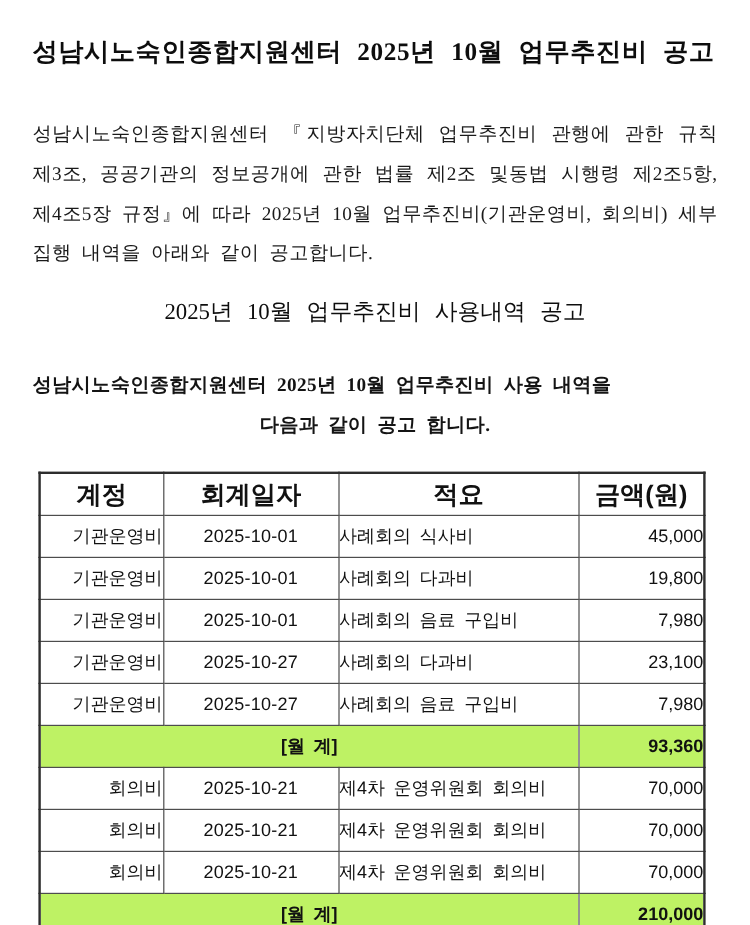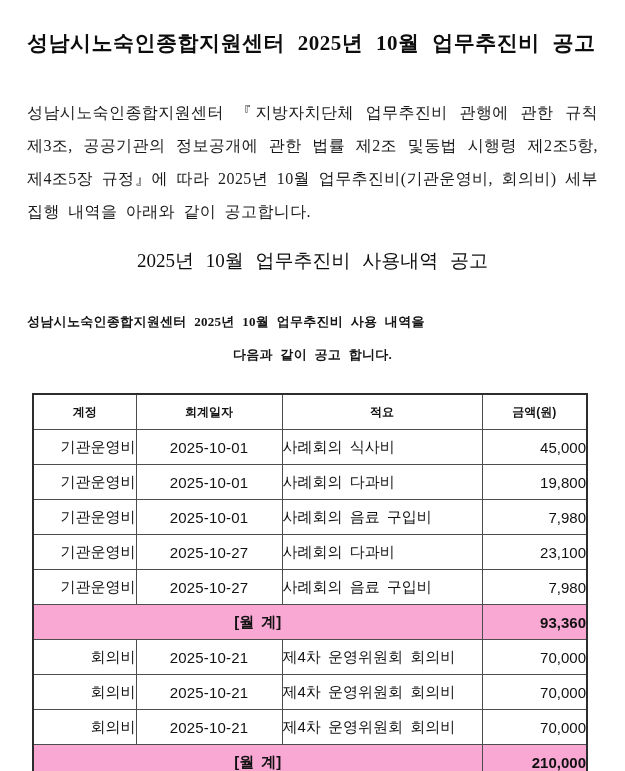--- a/index.html
+++ b/index.html
@@ -42,21 +42,21 @@
     margin: 0 0 32px 0;
     font-size: 19px;
     line-height: 24px;
     font-weight: 400;
     text-align: center;
     word-spacing: 7px;
     color: #0d0d0d;
   }
   .notice {
     margin: 0 0 22px 0;
-    font-size: 13px;
+    font-size: 16px;
     line-height: 33px;
     font-weight: 700;
     word-spacing: 4px;
     letter-spacing: 0.3px;
     color: #141414;
   }
   .notice-line-1 { text-align: left; }
   .notice-line-2 { text-align: center; }
 
   table.expense {
@@ -73,34 +73,34 @@
   table.expense td {
     border: 1px solid #4d4d4d;
     height: 34px;
     padding: 0;
     overflow: hidden;
     white-space: nowrap;
   }
   table.expense th {
     font-weight: 700;
     background: #ffffff;
-    font-size: 12px;
+    font-size: 21px;
   }
   .col-account { width: 103px; }
   .col-date    { width: 146px; }
   .col-desc    { width: 200px; }
   .col-amount  { width: 105px; }
 
   td.c-acc  { text-align: right; }
   td.c-date { text-align: center; letter-spacing: 0.2px; }
   td.c-desc { text-align: left; padding-left: 8px; word-spacing: 3px; }
   td.c-amt  { text-align: right; padding-right: 12px; }
 
   tr.subtotal td {
-    background: #f9a8d4;
+    background: #bef264;
     font-weight: 700;
   }
   td.c-label { text-align: center; word-spacing: 3px; }
 </style>
 </head>
 <body>
 
 <div class="page">
 
   <h1 class="doc-title">성남시노숙인종합지원센터 2025년 10월 업무추진비 공고</h1>

